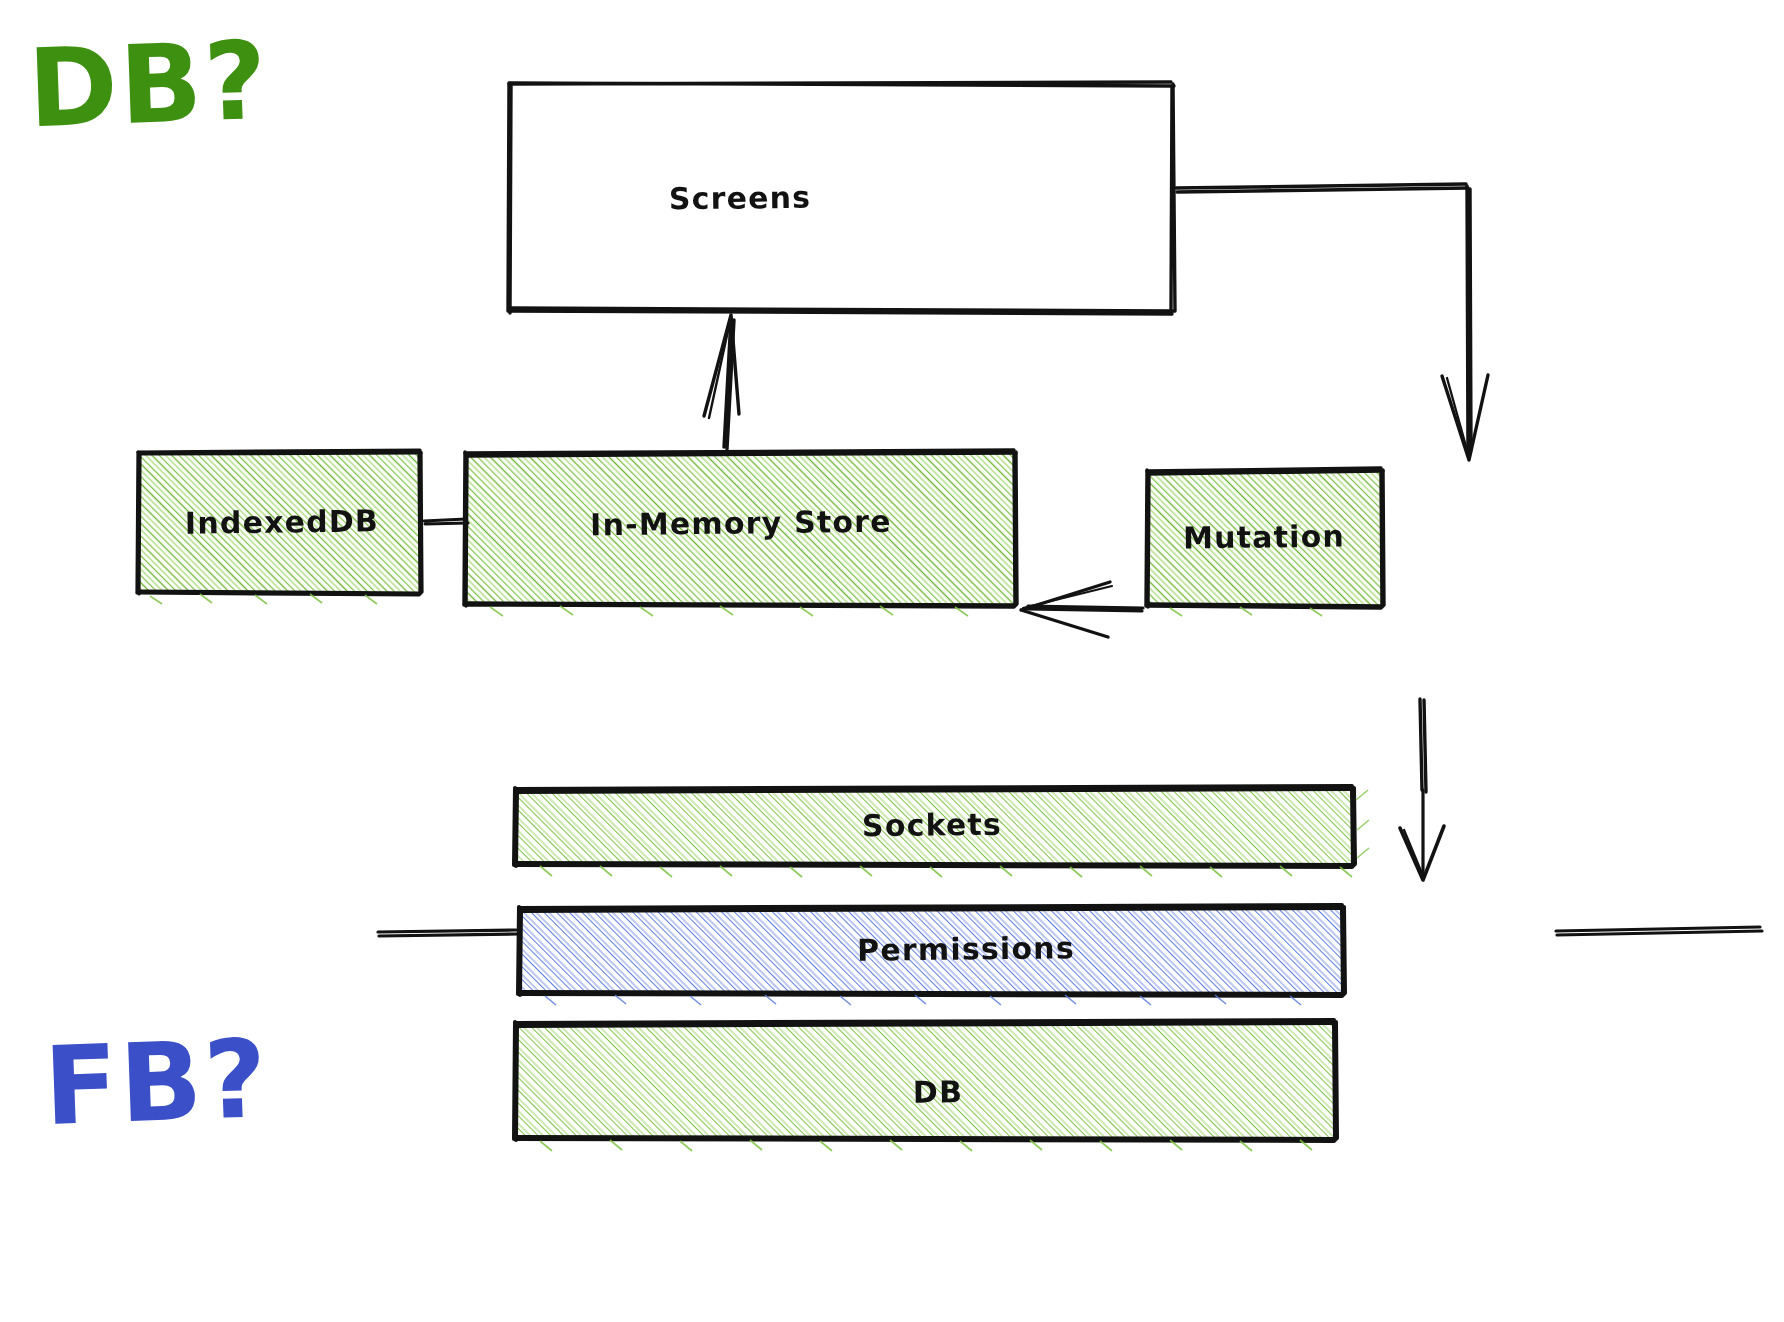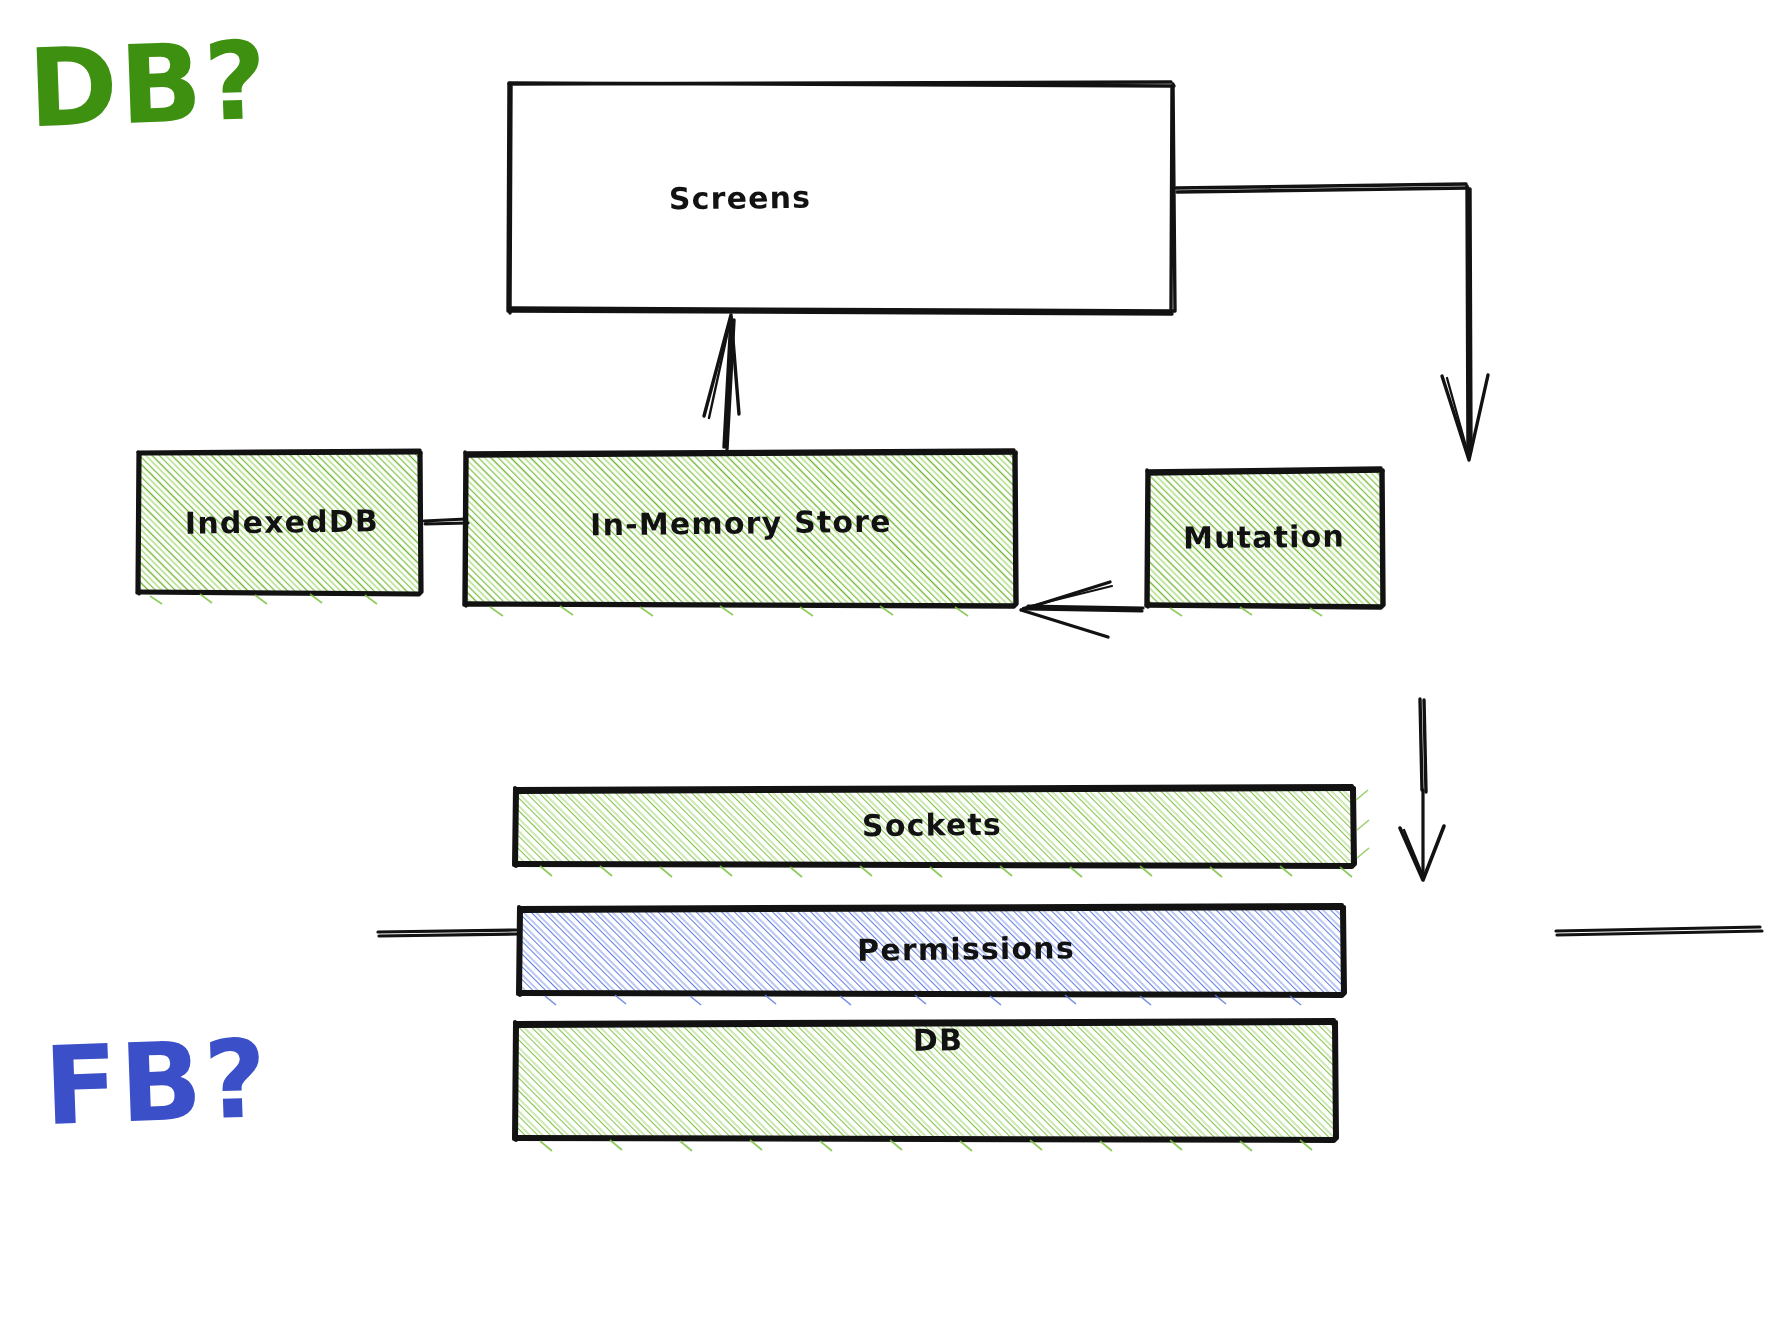--- a/index.html
+++ b/index.html
@@ -234,18 +234,18 @@
       <path d="M1556,931 L1760,927 M1557,935 L1762,931" fill="none" stroke="#121212" stroke-width="3.2" stroke-linecap="round"></path>
     </g>
   </svg>
 
   <div class="node-label" style="left:740px; top:198px;">Screens</div>
   <div class="node-label" style="left:282px; top:522px;">IndexedDB</div>
   <div class="node-label" style="left:741px; top:523px;">In-Memory Store</div>
   <div class="node-label" style="left:1264px; top:537px;">Mutation</div>
   <div class="node-label" style="left:932px; top:825px;">Sockets</div>
   <div class="node-label" style="left:966px; top:949px;">Permissions</div>
-  <div class="node-label" style="left:938px; top:1040px;">DB</div>
+  <div class="node-label" style="left:938px; top:1092px;">DB</div>
 
   <div class="annot annot-db" style="left:28px; top:22px;">DB?</div>
   <div class="annot annot-fb" style="left:44px; top:1020px;">FB?</div>
 
 </div>
 
 </body></html>

